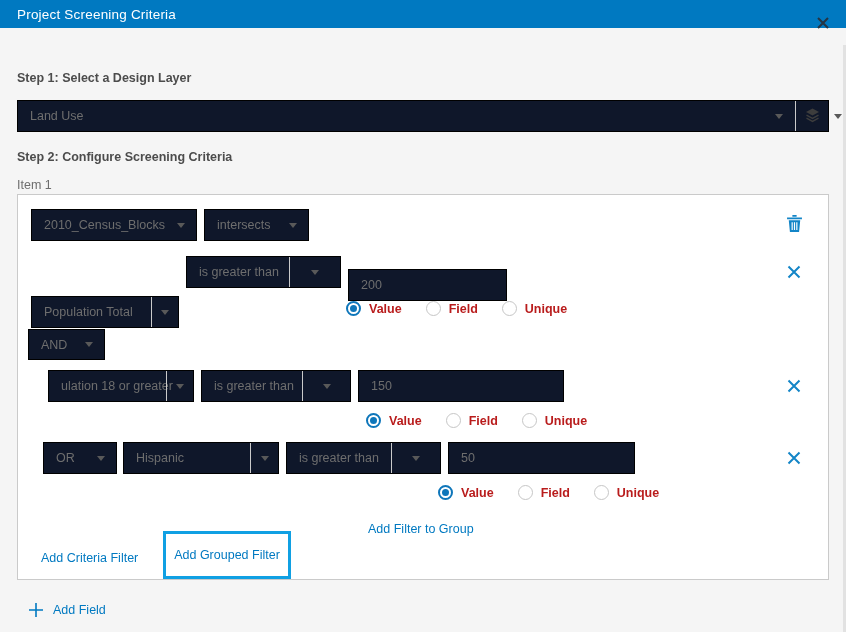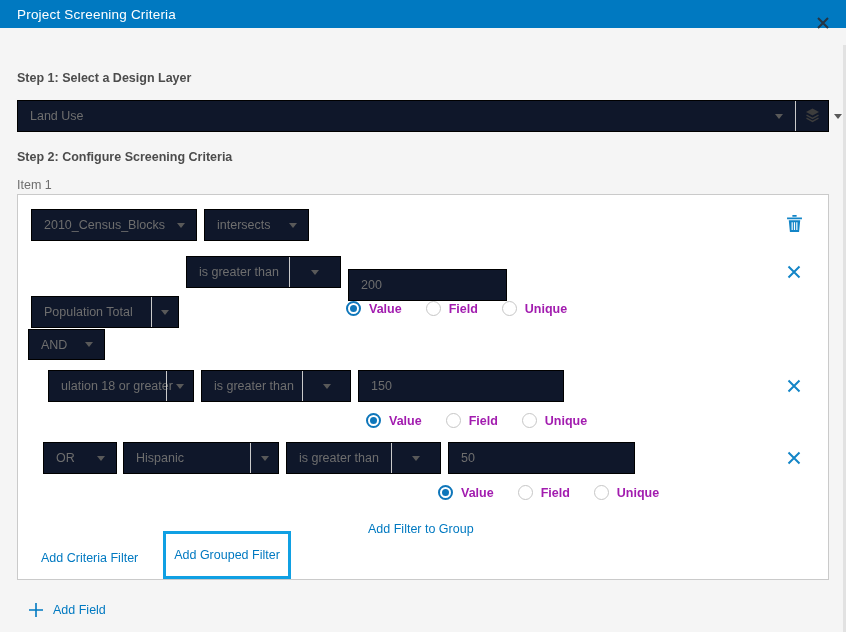--- a/index.html
+++ b/index.html
@@ -30,21 +30,21 @@
   
   .panel { position:absolute; left:17px; top:194px; width:812px; height:386px; background:#fff; border:1px solid #cacaca; }
 
   .icon-btn { position:absolute; width:24px; height:24px; display:flex; align-items:center; justify-content:center; cursor:pointer; }
 
   
   .radios { position:absolute; display:flex; align-items:center; }
   .radio { width:15px; height:15px; border-radius:50%; background:#fff; border:1px solid #c6c6c6; display:inline-flex; align-items:center; justify-content:center; flex:0 0 auto; }
   .radio.checked { border:2px solid #0e76ba; }
   .radio.checked::after { content:""; width:7px; height:7px; border-radius:50%; background:#0e76ba; }
-  .rlabel { font-size:12.5px; font-weight:bold; color:#a21caf; margin-left:8px; margin-right:24px; }
+  .rlabel { font-size:12.5px; font-weight:bold; color:#b91c1c; margin-left:8px; margin-right:24px; }
 
   .link { position:absolute; font-size:12.5px; color:#0079c1; cursor:pointer; white-space:nowrap; }
 
   .focus-box { position:absolute; left:145px; top:336px; width:128px; height:48px; border:3px solid #10a0e3; display:flex; align-items:center; justify-content:center; }
   .focus-box .link-in { position:static; font-size:12.5px; color:#0079c1; cursor:pointer; white-space:nowrap; }
 
   .add-item { position:absolute; left:28px; top:602px; display:flex; align-items:center; cursor:pointer; }
   .add-item .plus { margin-right:9px; display:flex; }
   .add-item .ai-label { font-size:12.5px; color:#0079c1; }
 

